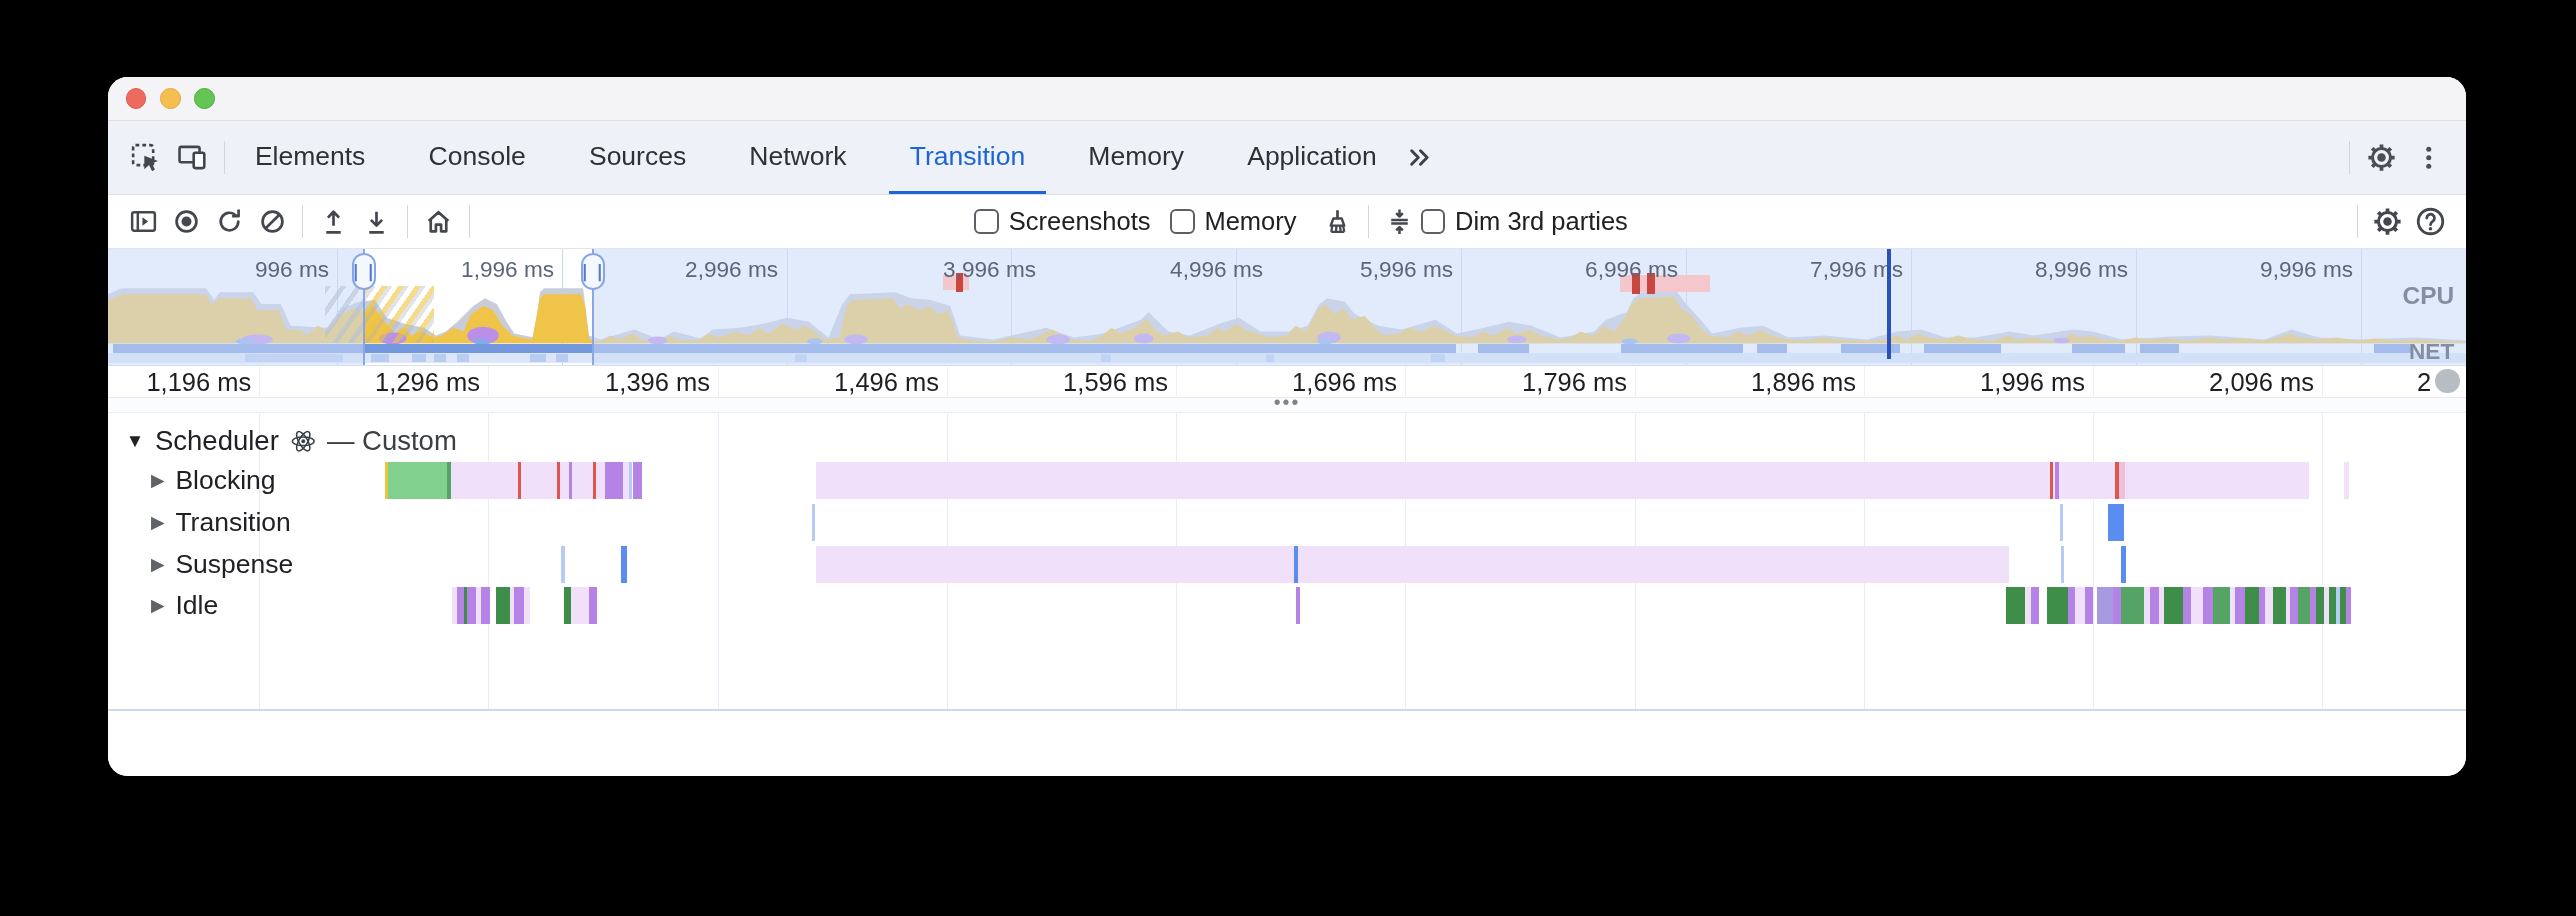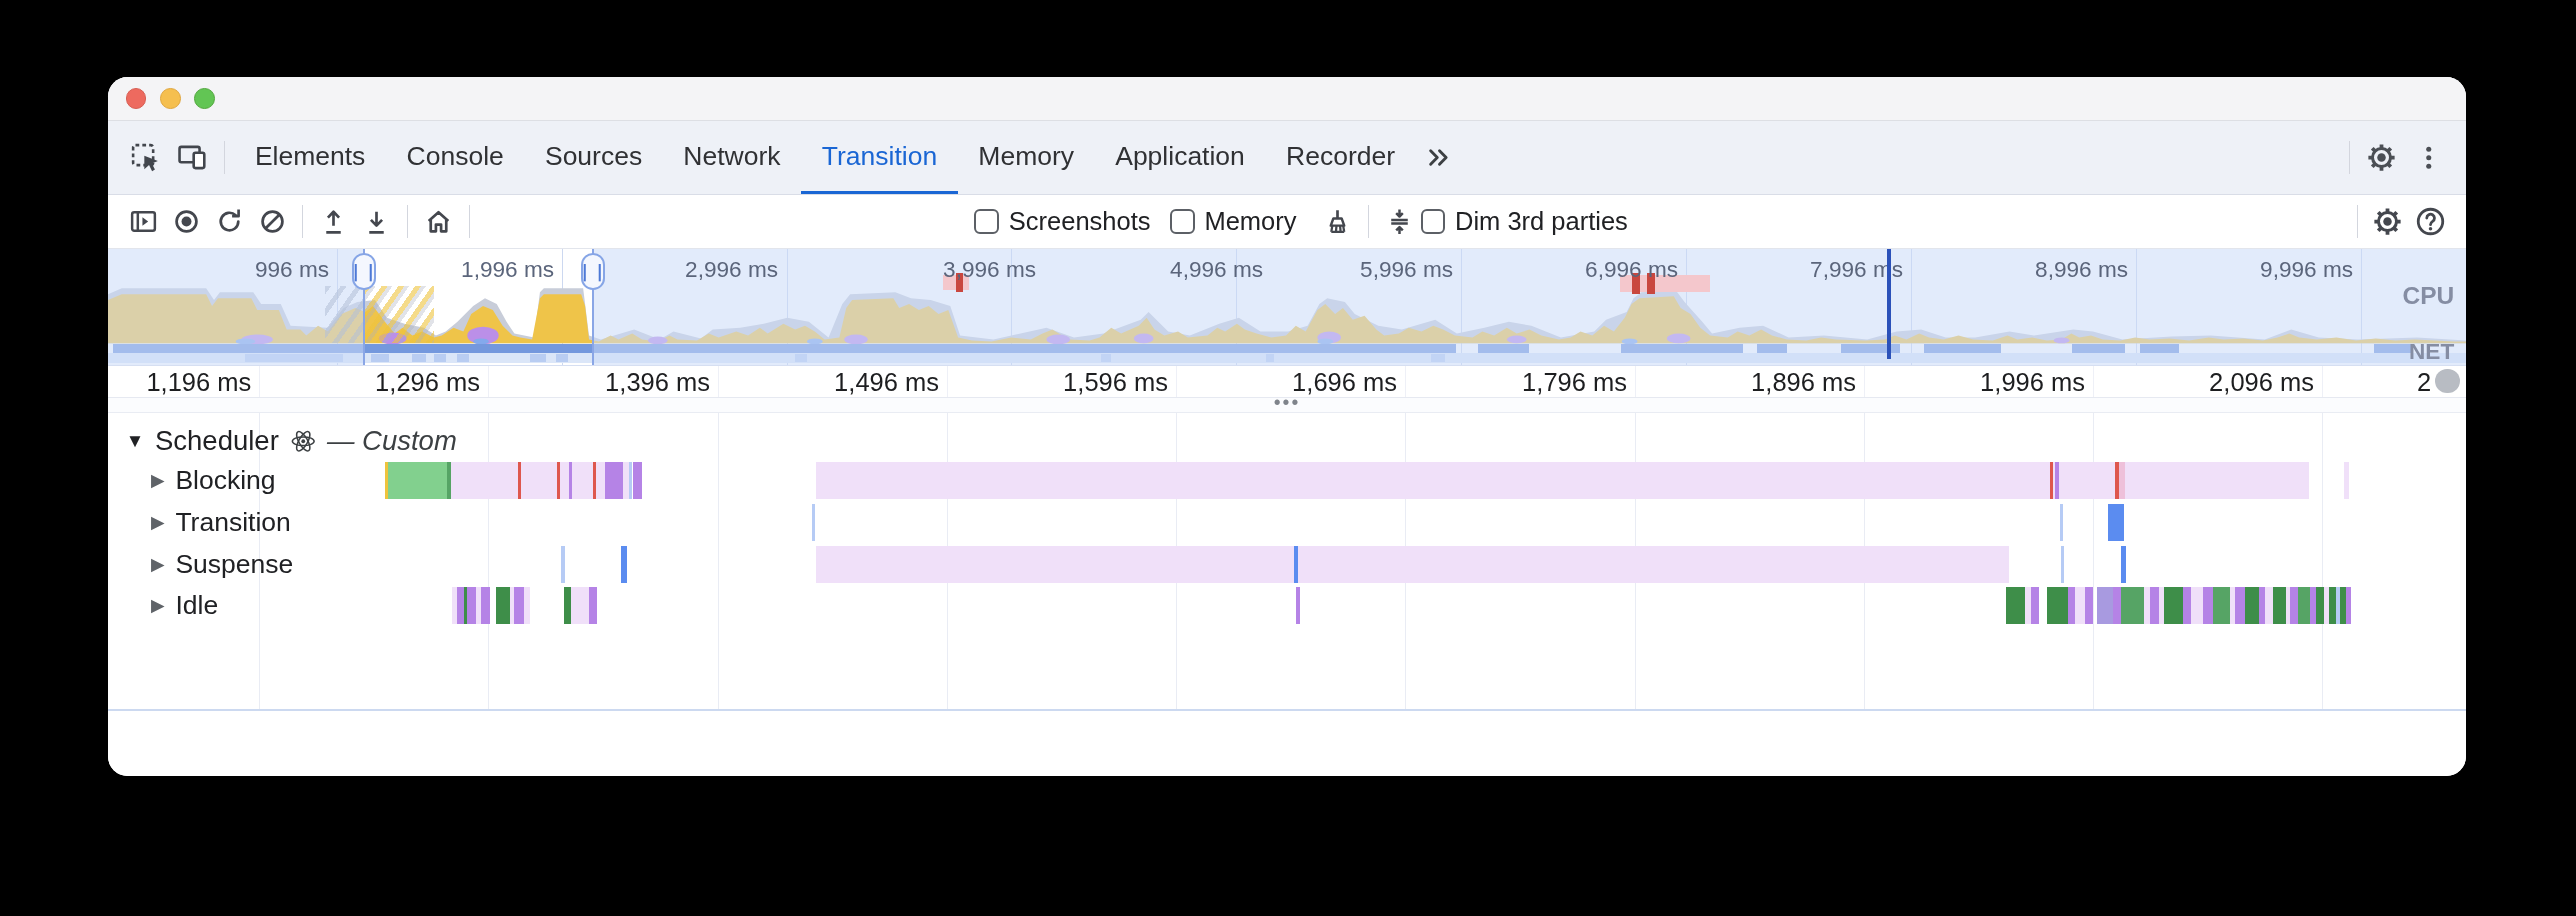--- a/index.html
+++ b/index.html
@@ -11,21 +11,21 @@
   .tl{width:18.7px;height:18.7px;border-radius:50%;}
   .tl.red{background:#ed6a5f;border:1px solid #d75f54;}
   .tl.yellow{background:#f5bf4f;border:1px solid #dfa640;}
   .tl.green{background:#62c554;border:1px solid #53a73f;}
   
   .tabbar{flex:none;height:73px;background:#eef1f7;border-bottom:1px solid #d9dde7;display:flex;align-items:center;padding:0 13.7px;}
   .tbicon{width:47px;height:51px;display:flex;align-items:center;justify-content:center;flex:none;}
   .vdiv{width:1px;height:33px;background:#d3d6de;margin:0 8.8px;flex:none;}
   .tab{height:73px;display:flex;align-items:center;padding:0 20.6px;font-size:26.5px;color:#303134;border-bottom:3.9px solid transparent;box-sizing:border-box;white-space:nowrap;}
   .tab.active{color:#1a66d4;border-bottom-color:#1a66d4;}
-  .spacer{flex:1;}
+  .spacer{flex:1;gap:22px;}
   
   .ptoolbar{flex:none;height:53px;background:#fff;border-bottom:1px solid #e2e5ec;display:flex;align-items:center;padding:0 13.7px;}
   .pticon{width:43px;height:43px;display:flex;align-items:center;justify-content:center;flex:none;}
   .chk{width:24.5px;height:24.5px;border:2.9px solid #5c6066;border-radius:5.9px;background:#fff;box-sizing:border-box;flex:none;}
   .chklabel{font-size:25.5px;color:#202124;margin:0 19.6px 0 9.8px;white-space:nowrap;}
   .gap505{flex:none;width:496px;}
   
   .overview{flex:none;height:116px;position:relative;background:#fff;border-bottom:1px solid #d6dff2;overflow:hidden;}
   .ovgl{position:absolute;top:0;bottom:0;width:1px;background:#ccd8f0;z-index:1;}
   .ovsvg{position:absolute;left:0;top:0;width:2358px;height:116px;z-index:2;}
@@ -50,21 +50,21 @@
   .rover{position:absolute;top:2px;font-size:25.5px;color:#1d1e20;}
   .scrolldot{position:absolute;width:24.5px;height:24.5px;border-radius:50%;background:#b8bcc3;top:2.9px;}
   
   .dragrow{flex:none;height:13.7px;background:#fbfcfe;border-top:1px solid #e6e9f1;border-bottom:1px solid #e9ecf3;position:relative;}
   .dots{position:absolute;left:50%;top:50%;transform:translate(-50%,-60%);color:#7f848b;font-size:19.6px;letter-spacing:2px;}
   
   .tracks{flex:none;height:296px;position:relative;background:#fff;border-bottom:2px solid #ccd9f0;}
   .tgl{position:absolute;top:0;bottom:0;width:1px;background:#e9ecf4;z-index:0;}
   .trackheader{position:absolute;left:17.7px;top:11.8px;height:33px;display:flex;align-items:center;gap:10.8px;font-size:27.5px;color:#202124;z-index:2;}
   .thdr-arrow{font-size:18.7px;color:#202124;}
-  .thdr-sub{font-style:italic;color:#3c4043;}
+  .thdr-sub{color:#3c4043;}
   .rowlabel{position:absolute;left:43px;height:41px;display:flex;align-items:center;gap:10.8px;font-size:26.5px;color:#202124;z-index:2;white-space:nowrap;}
   .row-arrow{font-size:17.7px;color:#5f6368;}
   .bar{position:absolute;height:37px;z-index:1;}
   .footer{flex:1;background:#fff;}
   svg.ic{display:block;}
 </style>
 </head>
 <body>
 
 <div class="stage">
@@ -91,21 +91,20 @@
       </div>
       <div class="vdiv"></div>
       <div class="spacer" style="flex:none;display:flex;">
           <div class="tab">Elements</div>
           <div class="tab">Console</div>
           <div class="tab">Sources</div>
           <div class="tab">Network</div>
           <div class="tab active">Transition</div>
           <div class="tab">Memory</div>
           <div class="tab">Application</div>
-          <div class="tab">Recorder</div>
         </div>
       <div class="tbicon">
         <svg class="ic" width="31" height="31" viewBox="0 0 28 28">
           <path d="M6,8 L12,14 L6,20 M14,8 L20,14 L14,20" fill="none" stroke="#3c4043" stroke-width="2.6" stroke-linecap="round" stroke-linejoin="round"></path>
         </svg>
       </div>
       <div class="spacer"></div>
       <div class="vdiv"></div>
       <div class="tbicon">
         <svg class="ic" width="35" height="35" viewBox="0 0 28 28">

